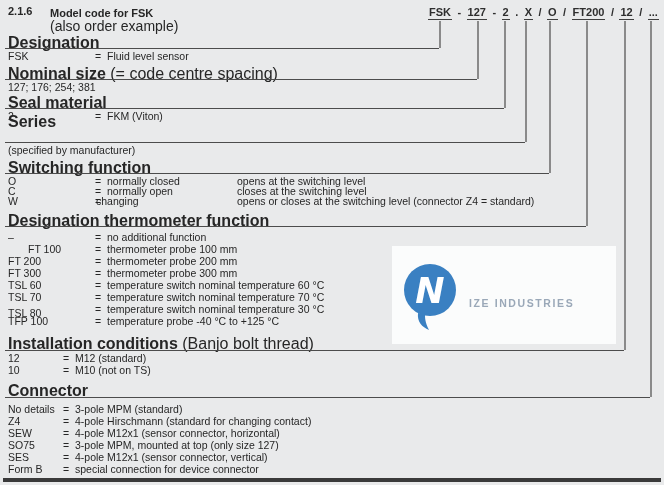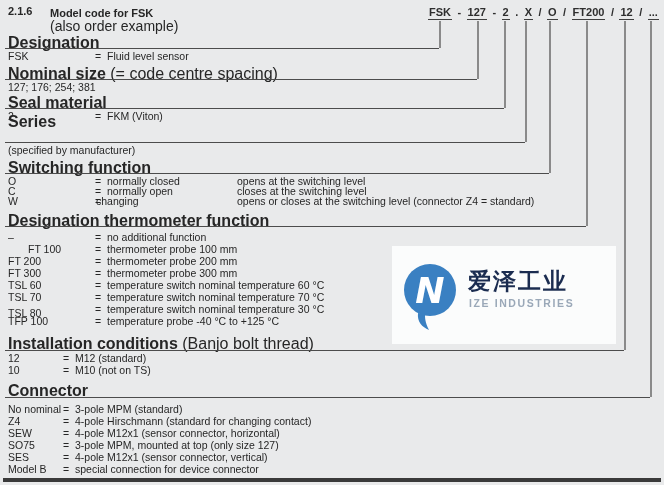--- a/index.html
+++ b/index.html
@@ -175,21 +175,21 @@
           <div class="rowtxt" style="left: 8px; top: 365px;">10</div>
           <div class="rowtxt" style="left: 63px; top: 365px;">=</div>
           <div class="rowtxt" style="left: 75px; top: 365px;">M10 (not on TS)</div>
         </div>
       </div>
       <div>
         <div class="abs hd" style="left: 8px; top: 385px;"><span>Connector</span></div>
         <div class="abs rule" style="left: 5px; top: 397px; width: 645px;"></div>
         <div class="abs vline" style="left: 650px; top: 21px; height: 376px;"></div>
         <div>
-          <div class="rowtxt" style="left: 8px; top: 404px;">No nominal</div>
+          <div class="rowtxt" style="left: 8px; top: 404px;">No details</div>
           <div class="rowtxt" style="left: 63px; top: 404px;">=</div>
           <div class="rowtxt" style="left: 75px; top: 404px;">3-pole MPM (standard)</div>
         </div>
         <div>
           <div class="rowtxt" style="left: 8px; top: 416px;">Z4</div>
           <div class="rowtxt" style="left: 63px; top: 416px;">=</div>
           <div class="rowtxt" style="left: 75px; top: 416px;">4-pole Hirschmann (standard for changing contact)</div>
         </div>
         <div>
           <div class="rowtxt" style="left: 8px; top: 428px;">SEW</div>
@@ -200,30 +200,29 @@
           <div class="rowtxt" style="left: 8px; top: 440px;">SO75</div>
           <div class="rowtxt" style="left: 63px; top: 440px;">=</div>
           <div class="rowtxt" style="left: 75px; top: 440px;">3-pole MPM, mounted at top (only size 127)</div>
         </div>
         <div>
           <div class="rowtxt" style="left: 8px; top: 452px;">SES</div>
           <div class="rowtxt" style="left: 63px; top: 452px;">=</div>
           <div class="rowtxt" style="left: 75px; top: 452px;">4-pole M12x1 (sensor connector, vertical)</div>
         </div>
         <div>
-          <div class="rowtxt" style="left: 8px; top: 464px;">Model B</div>
+          <div class="rowtxt" style="left: 8px; top: 464px;">Form B</div>
           <div class="rowtxt" style="left: 63px; top: 464px;">=</div>
           <div class="rowtxt" style="left: 75px; top: 464px;">special connection for device connector</div>
         </div>
       </div>
     </div>
 
   <div class="abs wm-rect"></div>
   <svg class="abs" style="left:403px;top:263px" width="54" height="68" viewBox="0 0 54 68">
     <circle class="logo-circle" cx="27" cy="27" r="26" fill="#3a80c2"></circle>
     <path class="logo-tail" d="M15 50 C14 59, 19 64, 26 67 C22 59, 22 55, 22 51 Z" fill="#3a80c2"></path>
     <text x="27" y="40" text-anchor="middle" font-size="35" font-weight="bold" font-style="italic" fill="#ffffff" font-family="DejaVu Sans, sans-serif">N</text>
   </svg>
-  <div class="abs wm-cn nw">爱泽工业</div>
   <div class="abs wm-en nw">IZE INDUSTRIES</div>
 
   <div id="bottom-rule" class="abs"></div>
 </div>
 
 </body></html>

